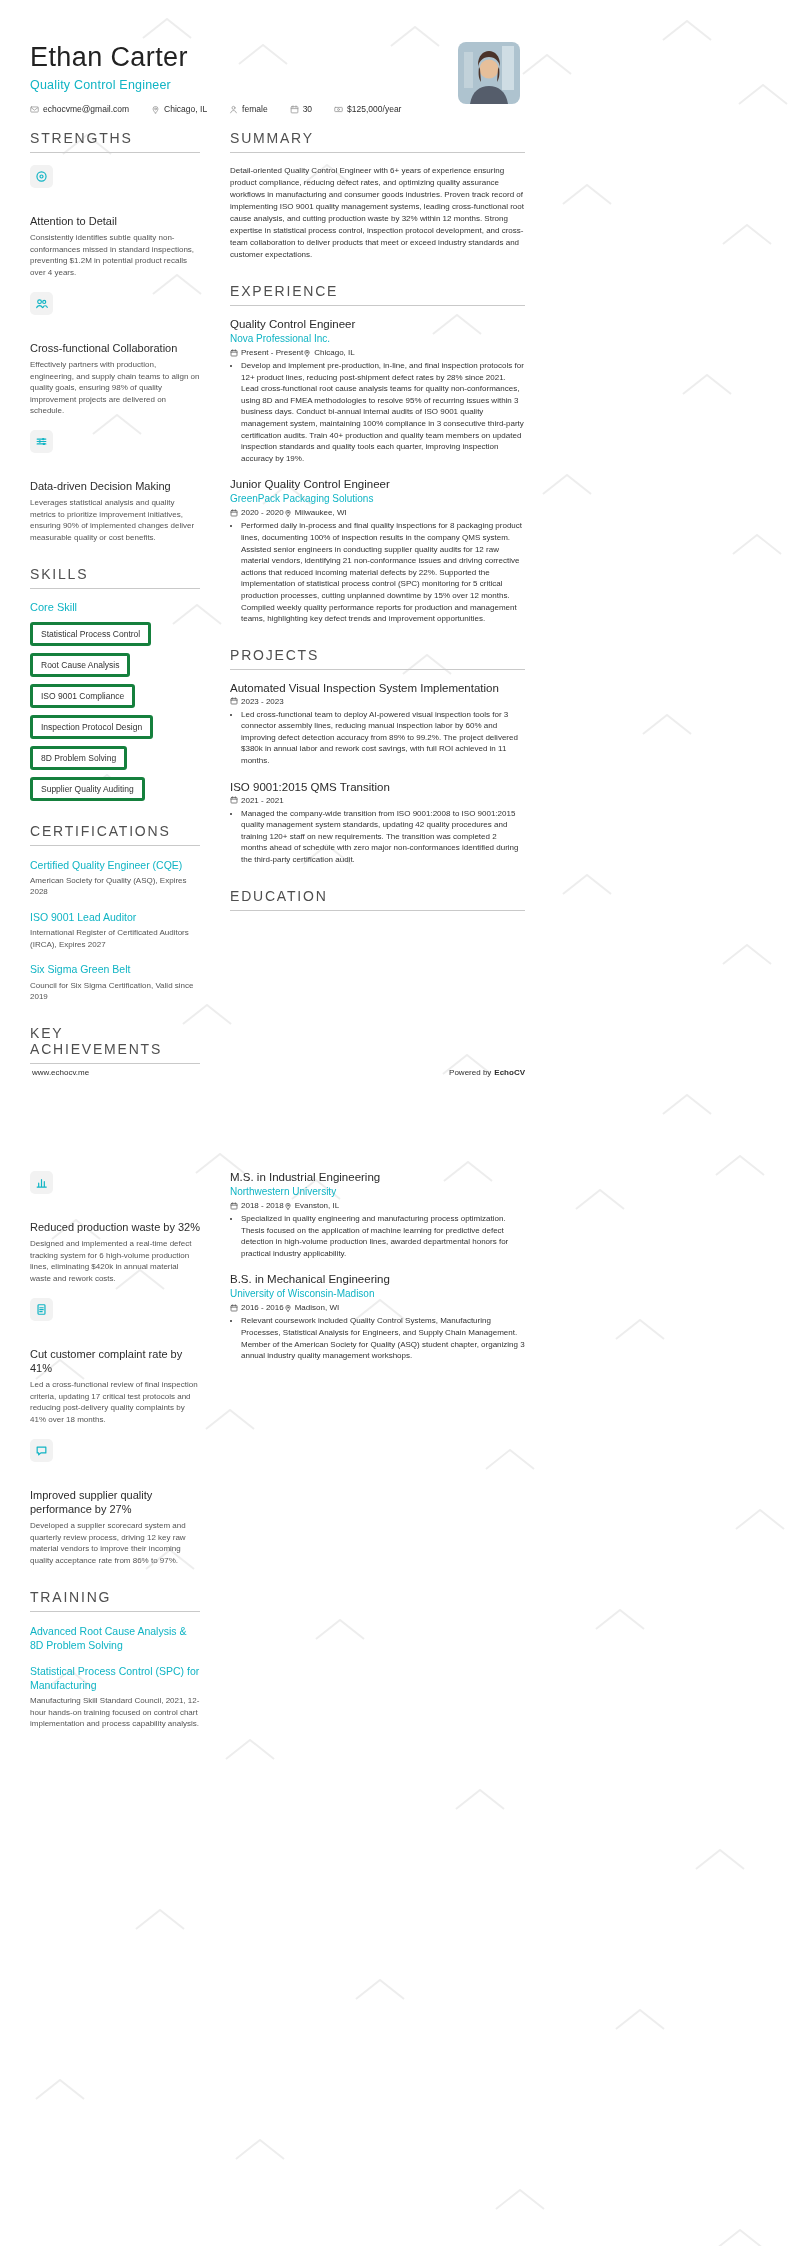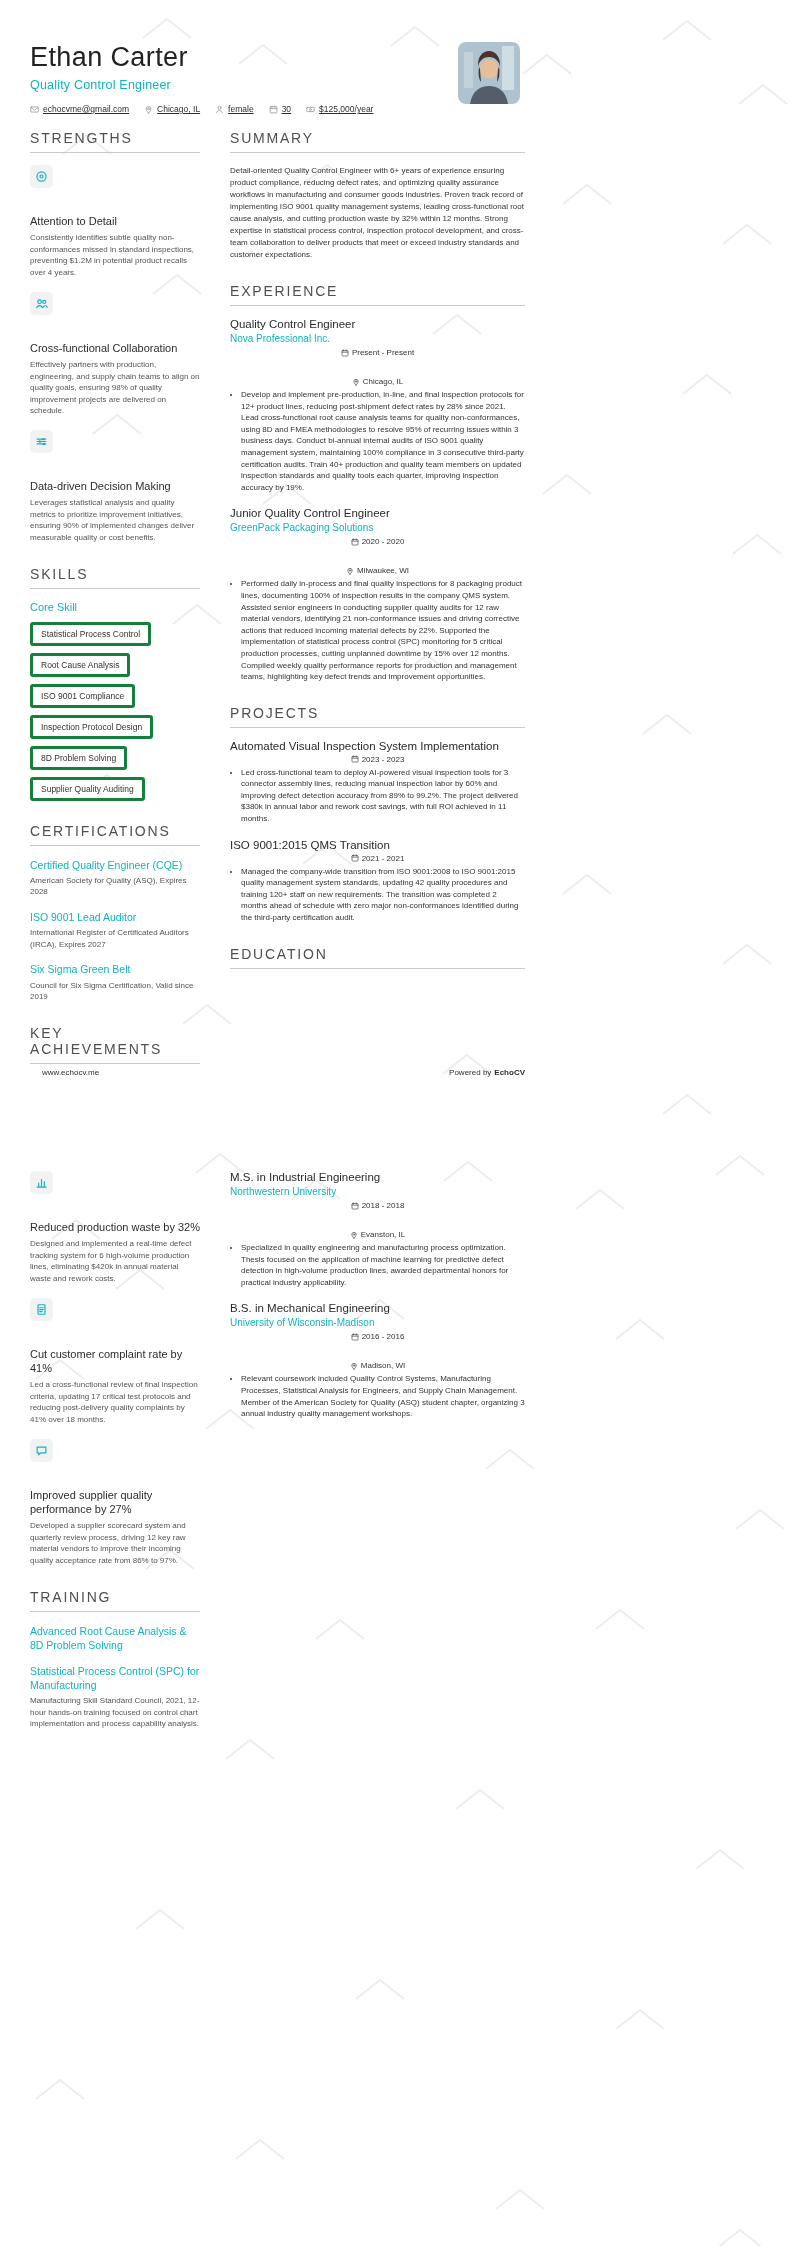--- a/index.html
+++ b/index.html
@@ -45,26 +45,25 @@
   }
   .role {
     font-size: 12.5px;
     color: var(--accent, #10b4c4);
     margin-top: 5px;
     letter-spacing: 0.2px;
   }
   .contacts {
     display: flex;
     align-items: flex-start;
-    gap: 15px;
+    gap: 22px;
     margin-top: 12px;
     font-size: 8.5px;
     color: #2e2e2e;
     flex-wrap: wrap;
-    text-decoration: underline;
   }
   .contact { display: flex; align-items: center; gap: 4px; }
   .contact svg { width: 9px; height: 9px; color: #9a9a9a; }
   .avatar {
     position: absolute;
     top: 0; right: 5px;
     width: 62px; height: 62px;
     border-radius: 8px;
     overflow: hidden;
   }
@@ -117,31 +116,31 @@
   .cert { margin-bottom: 12px; }
   .cert-t { font-size: 10.5px; color: var(--accent, #10b4c4); line-height: 1.35; margin-bottom: 3px; }
   .cert-d { font-size: 8px; color: #555; line-height: 1.45; }
 
   
   .summary-text { font-size: 8px; line-height: 1.5; color: #333; }
 
   .entry { margin-bottom: 14px; }
   .entry-title { font-size: 11.5px; color: #2a2a2a; margin-bottom: 3px; }
   .entry-sub { font-size: 10px; color: var(--accent, #10b4c4); margin-bottom: 4px; }
-  .meta { display: flex; gap: 20px; align-items: center; margin-bottom: 3px; flex-direction: column; }
+  .meta { display: flex; gap: 0; align-items: center; margin-bottom: 3px; }
   .mi { display: flex; gap: 3px; align-items: center; font-size: 8px; color: #333; }
   .mi svg { width: 8px; height: 8px; color: #555; }
   .bullets { margin: 2px 0 0; padding-left: 11px; list-style: disc; }
   .bullets li { font-size: 8px; line-height: 1.45; color: #333; }
   .bullets li::marker { color: #333; font-size: 8px; }
 
   
   .footer {
     position: absolute;
-    left: 42px; right: 267px;
+    left: 32px; right: 267px;
     display: flex;
     justify-content: space-between;
     align-items: baseline;
     font-size: 8px;
     color: #2e2e2e;
     z-index: 1;
   }
   .footer-p1 { bottom: 58px; }
   .footer-p2 { bottom: 16px; }
   .brand { font-weight: bold; margin-left: 3px; }

